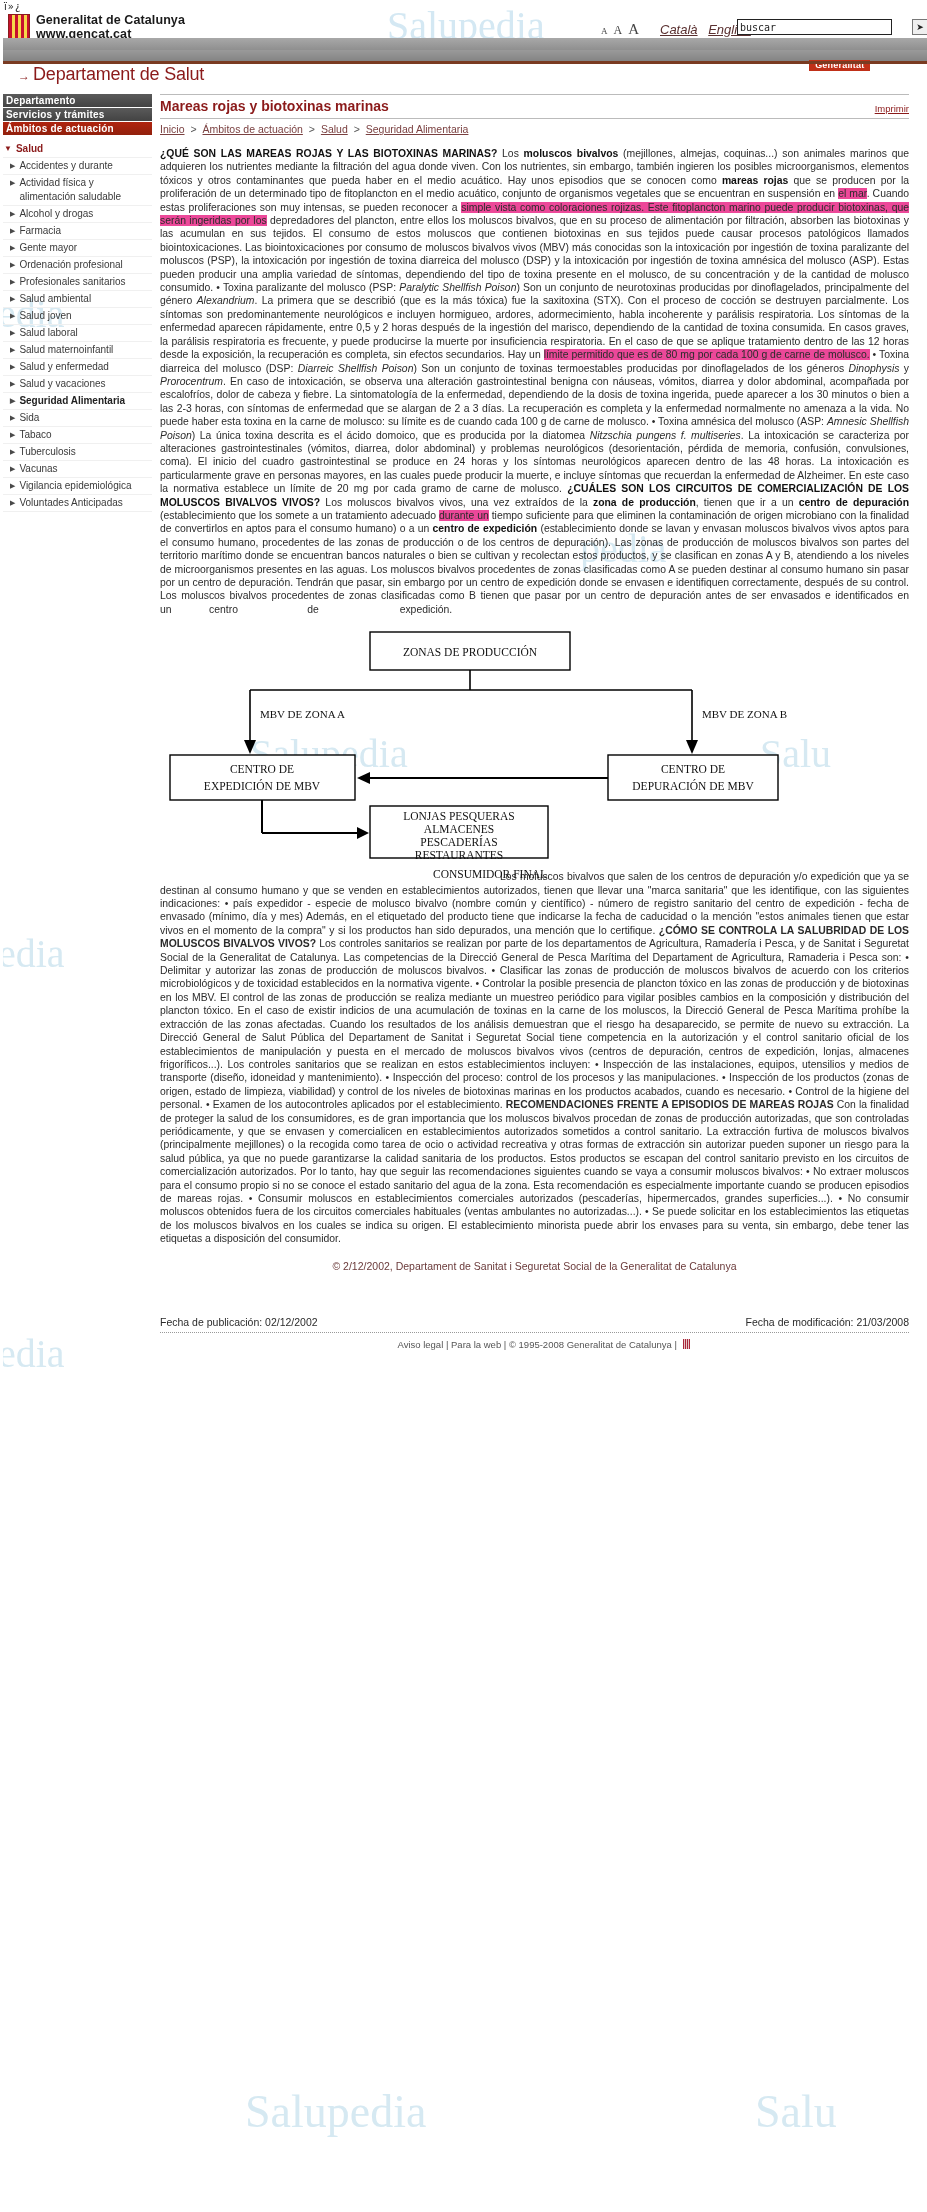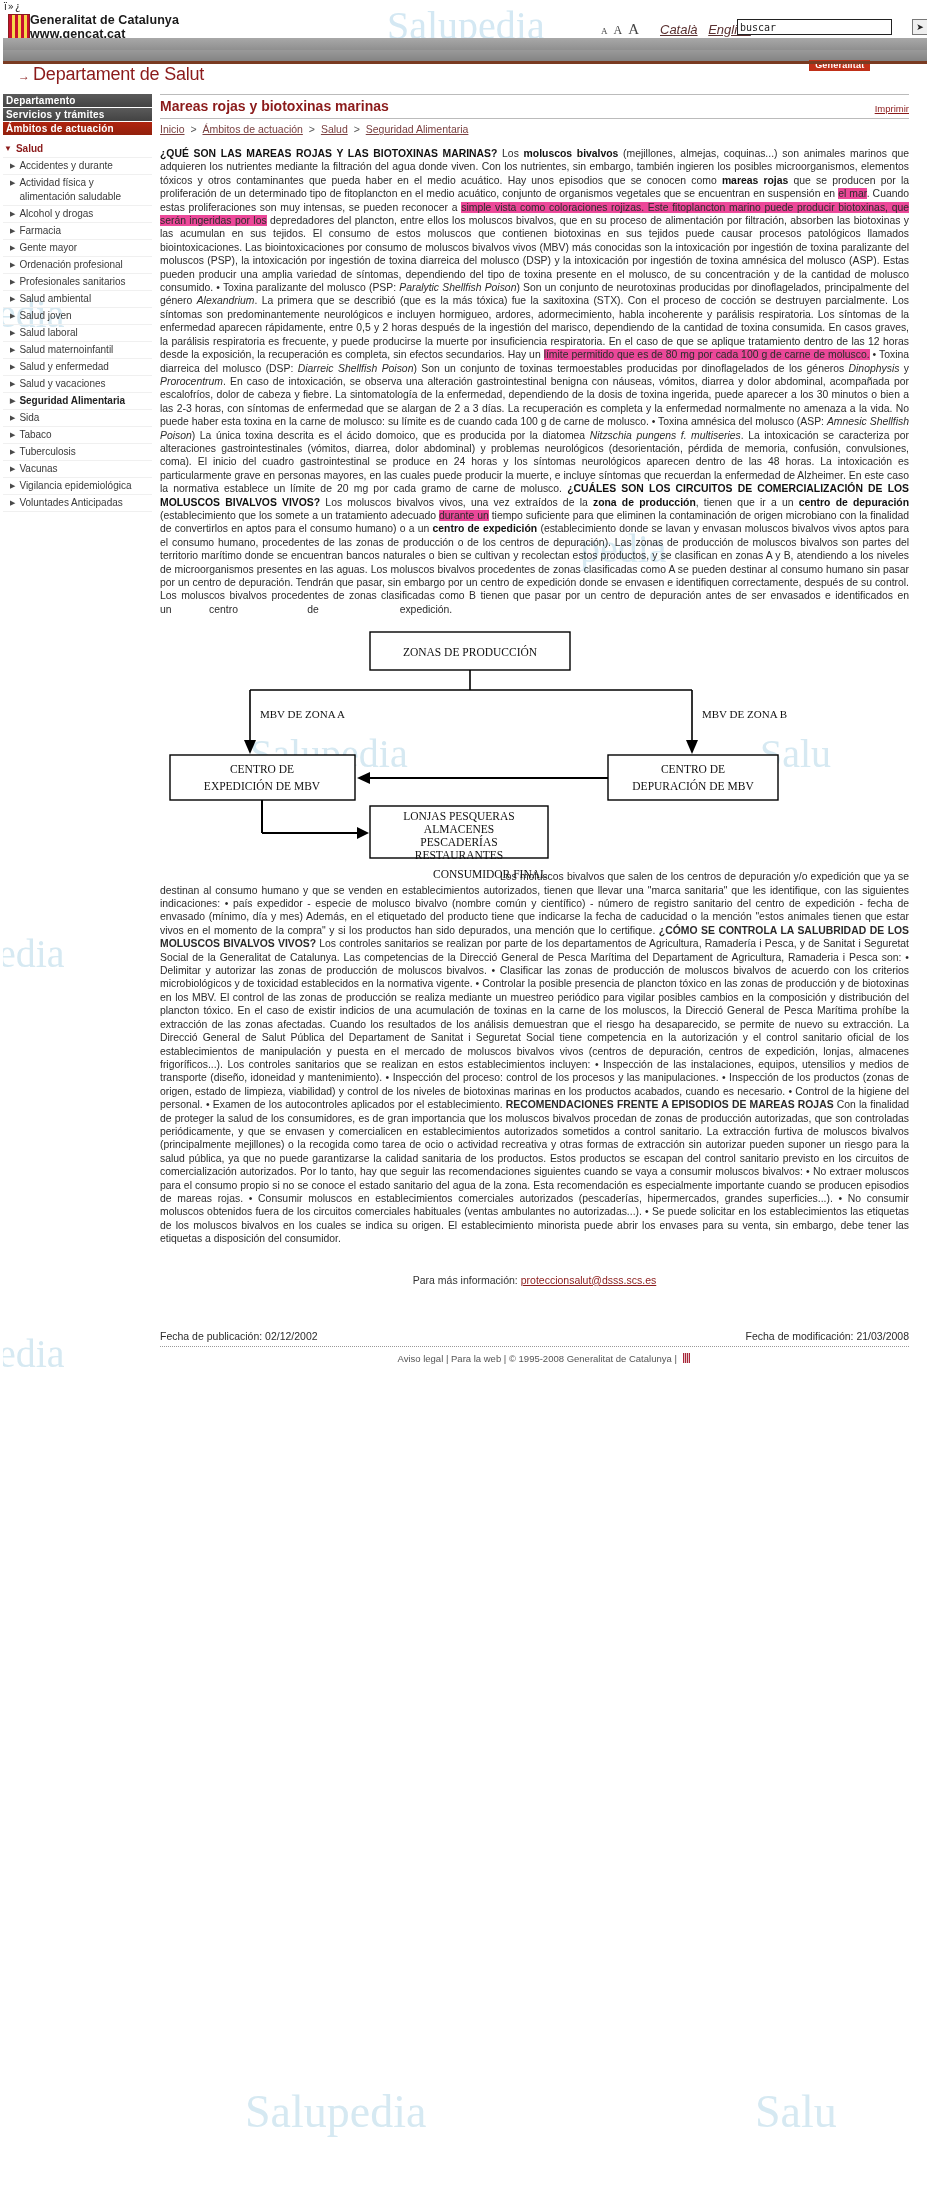--- a/index.html
+++ b/index.html
@@ -35,21 +35,21 @@
     background: #fff;
     z-index: 3;
   }
   .glyphs {
     position:absolute; left:4px; top:1px;
     font-size:10px; color:#222; letter-spacing:1px;
     font-family:"DejaVu Sans", sans-serif;
   }
   #logo-wrap {
     position: absolute; left: 8px; top: 13px;
-    display:flex; align-items:center; 
+    display:flex; align-items:center; gap:6px;
   }
   #senyera {
     width: 22px; height: 26px;
     border: 1px solid #8a1c1c;
     background: repeating-linear-gradient(
       to right,
       #c8102e 0px, #c8102e 3px,
       #f6d84a 3px, #f6d84a 6px
     );
   }
@@ -484,25 +484,22 @@
 
         <line x1="102" y1="172" x2="102" y2="205" stroke="#000" stroke-width="2"></line>
         <line x1="102" y1="205" x2="198" y2="205" stroke="#000" stroke-width="2"></line>
         <polygon points="209,205 197,199 197,211" fill="#000"></polygon>
       </svg>
       <div style="font-family:'Liberation Serif',serif; font-size:11.5px; color:#111; text-align:center; width:660px; margin-top:2px;">CONSUMIDOR FINAL</div>
     </div>
 
     <div id="article2" style="font-size:10.4px; line-height:13.4px; text-align:justify; color:#2b2b2b;"><span style="display:inline-block;width:340px;"></span>Los moluscos bivalvos que salen de los <span class="hl">centros de depuración y/o expedición que ya se destinan al consumo humano y que se</span> venden en establecimientos autorizados, tienen que llevar una "marca sanitaria" que les identifique, con las siguientes indicaciones: • país expedidor - especie de molusco bivalvo (nombre común y científico) - número de registro sanitario del centro de expedición - fecha de envasado (mínimo, día y mes) Además, en el etiquetado del producto tiene que indicarse la fecha de caducidad o la mención "estos animales tienen que estar vivos en el momento de la compra" y si los productos han sido depurados, una mención que lo certifique. <b>¿CÓMO SE CONTROLA LA SALUBRIDAD DE LOS MOLUSCOS BIVALVOS VIVOS?</b> Los controles sanitarios se realizan por parte de los departamentos de Agricultura, Ramadería i Pesca, y de Sanitat i Seguretat Social de la Generalitat de Catalunya. Las competencias de la Direcció General de Pesca Marítima del Departament de Agricultura, Ramaderia i Pesca son: • Delimitar y autorizar las zonas de producción de moluscos bivalvos. • Clasificar las zonas de producción de moluscos bivalvos de acuerdo con los criterios microbiológicos y de toxicidad establecidos en la normativa vigente. • Controlar la posible presencia de plancton tóxico en las zonas de producción y de biotoxinas en los MBV. El control de las zonas de producción se realiza mediante un muestreo periódico para vigilar posibles cambios en la composición y distribución del plancton tóxico. En el caso de existir indicios de una acumulación de toxinas en la carne de los moluscos, la Direcció General de Pesca Marítima prohíbe la extracción de las zonas afectadas. Cuando los resultados de los análisis demuestran que el riesgo ha desaparecido, se permite de nuevo su extracción. La Direcció General de Salut Pública del Departament de Sanitat i Seguretat Social tiene <span class="hl">competencia en la autorización</span> y el control sanitario oficial de los <span class="hl">establecimientos de</span> manipulación y puesta en el mercado de moluscos bivalvos vivos (centros de depuración, centros de expedición, lonjas, almacenes frigoríficos...). Los controles sanitarios que se realizan en estos establecimientos incluyen: • Inspección de las instalaciones, equipos, utensilios y medios de transporte (diseño, idoneidad y mantenimiento). • Inspección del proceso: control de los procesos y las manipulaciones. • Inspección de los productos (zonas de origen, estado de limpieza, viabilidad) y control de los niveles de biotoxinas marinas en los productos acabados, cuando es necesario. • Control de la higiene del personal. • Examen de los autocontroles aplicados por el establecimiento. <b>RECOMENDACIONES FRENTE A EPISODIOS DE MAREAS ROJAS</b> Con la finalidad de proteger la salud de los consumidores, es de gran importancia que los moluscos bivalvos procedan de zonas de producción autorizadas, que son controladas periódicamente, y que se envasen y comercialicen en establecimientos autorizados sometidos a control sanitario. La extracción furtiva de moluscos bivalvos (principalmente mejillones) o la recogida como tarea de ocio o actividad recreativa y otras formas de extracción sin autorizar pueden suponer un riesgo para la salud pública, ya que no puede garantizarse la calidad sanitaria de los productos. Estos productos se escapan del control sanitario previsto en los circuitos de comercialización autorizados. Por lo tanto, hay que seguir las recomendaciones siguientes cuando se vaya a consumir moluscos bivalvos: • No extraer moluscos para el consumo propio si no se conoce el estado sanitario del agua de la zona. Esta recomendación es <span class="hl">especialmente</span> importante cuando se producen episodios de mareas rojas. • Consumir moluscos en establecimientos comerciales autorizados (pescaderías, hipermercados, grandes superficies...). • No consumir moluscos obtenidos fuera de los circuitos comerciales habituales (ventas ambulantes no autorizadas...). • Se puede solicitar en los establecimientos las etiquetas de los moluscos bivalvos en los cuales se indica su origen. El establecimiento minorista puede abrir los envases para su venta, sin embargo, debe tener las etiquetas a disposición del consumidor.</div>
 
-    <div id="contact">
-      <span>Para más información:</span>
-      <a href="#">proteccionsalut@dsss.scs.es</a>
-    </div>
-
+
+    <div id="copy">© 2/12/2002, Departament de Sanitat i Seguretat Social de la Generalitat de Catalunya</div>
   </div>
 </div>
 
 <div id="dates">
   <div>
     <span>Fecha de publicación:</span>
     <span>02/12/2002</span>
   </div>
   <div>
     <span>Fecha de modificación:</span>

